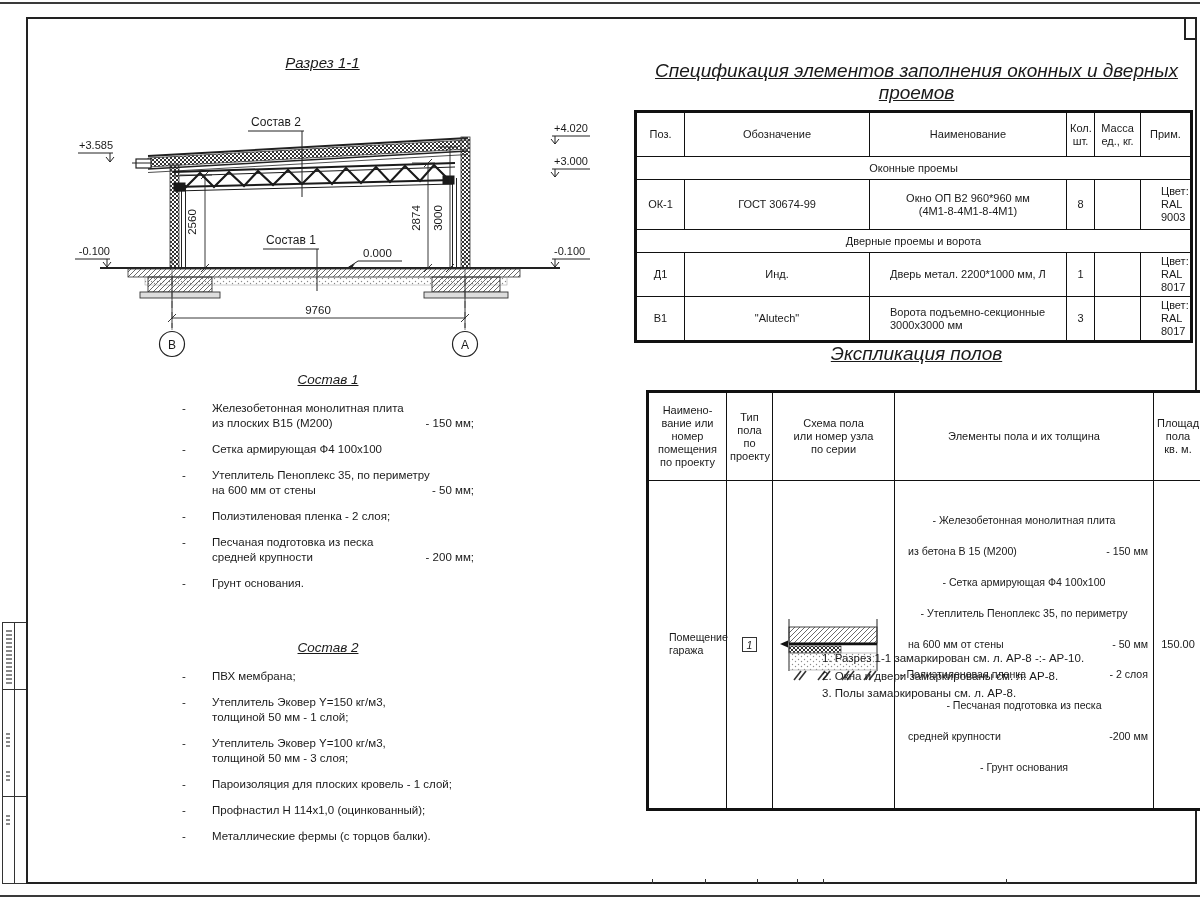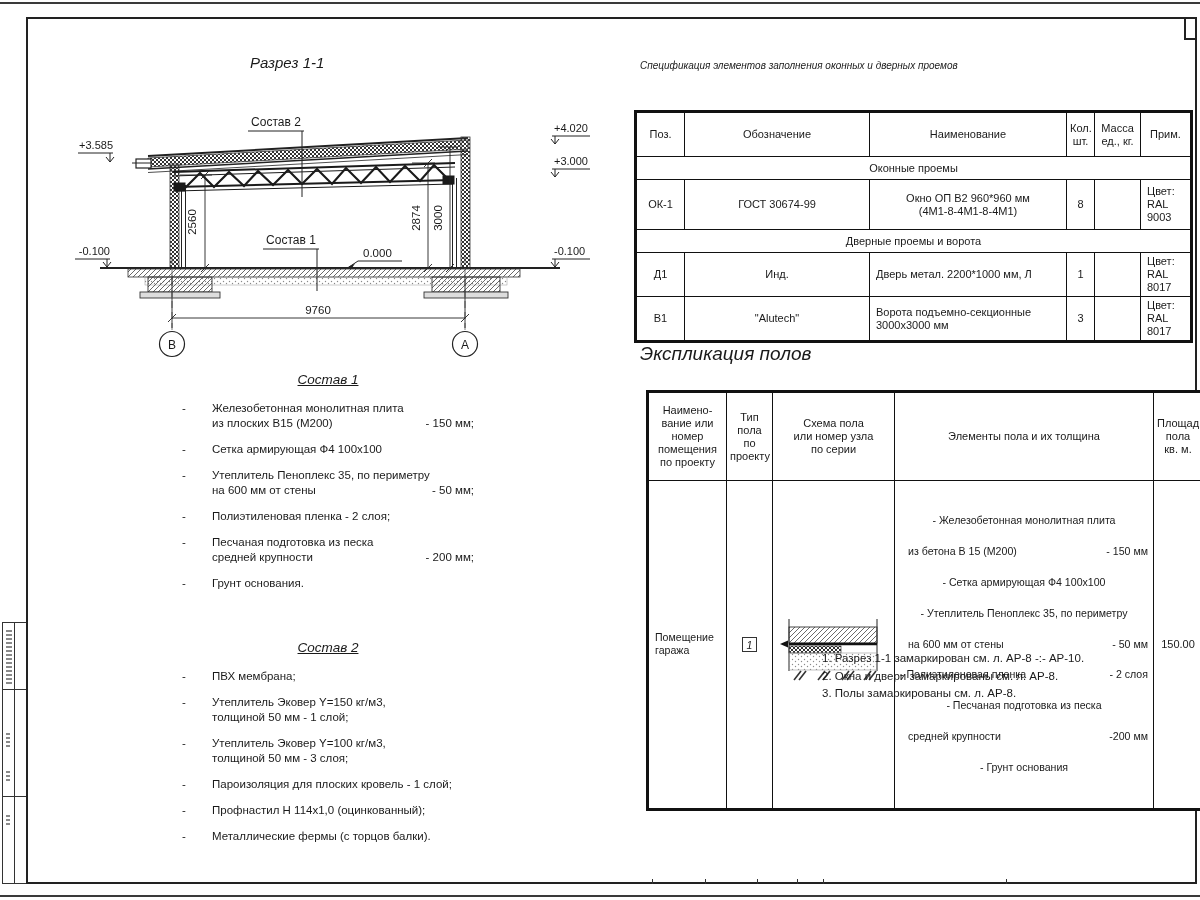--- a/index.html
+++ b/index.html
@@ -9,33 +9,33 @@
   .line{position:absolute;background:#3a3a3a}
   
   .frame{position:absolute;left:26px;top:17px;width:1171px;height:867px;border:2px solid #222}
   .corner-box{position:absolute;left:1184px;top:19px;width:13px;height:21px;border:2px solid #222;border-top:none;border-right:none}
   .stamp{position:absolute;left:2px;top:622px;width:24px;height:262px;border:1px solid #333;border-right:none}
   .stamp .vdiv{position:absolute;left:11px;top:0;width:1px;height:100%;background:#333}
   .stamp .hdiv{position:absolute;left:0;width:100%;height:1px;background:#333}
   .stamp-mark{position:absolute;left:3px;width:6px;background:repeating-linear-gradient(0deg,#8a8a8a 0 2px,transparent 2px 4px)}
   .tick{position:absolute;width:1px;height:5px;background:#333;top:879px}
   
-  .dwg-title{position:absolute;font-style:italic;}
+  .dwg-title{position:absolute;font-style:italic;text-align:center;text-decoration:underline}
   
   .slist{position:absolute;width:292px;font-size:11.5px;line-height:15px}
   .slist .hd{font-style:italic;font-size:13.5px;text-align:center;text-decoration:underline;margin-bottom:14px}
   .slist .li{display:flex;margin-top:11px}
   .slist .dash{width:30px;flex:none}
   .slist .tx{flex:1}
   .slist .l2{display:flex;justify-content:space-between}
   
   .twrap{position:absolute;border:2px solid #111;background:#fff}
   table{border-collapse:collapse;table-layout:fixed;width:100%}
   td{border:1px solid #111;font-size:11px;text-align:center;vertical-align:middle;padding:2px 3px;white-space:pre-line;line-height:13px}
-  td.left{text-align:left;padding-left:6px}
+  td.left{text-align:left;padding-left:20px}
   .hdr td{line-height:13px}
   .grp td{height:23px}
   .elem-list{font-size:10.6px;line-height:15.4px;text-align:center;padding:2px 2px}
   .elem-list .er{display:flex;justify-content:space-between}
   .elem-list .ind{padding-left:8px}
   .type-box{display:inline-block;border:1px solid #333;width:15px;height:15px;line-height:14px;font-style:italic;font-size:10.5px}
   
   .notes{position:absolute;font-size:11.5px;line-height:17.5px}
   svg text{font-family:"Liberation Sans",sans-serif;fill:#1a1a1a}
 </style>
@@ -279,21 +279,21 @@
   <div class="li">
       <span class="dash">-</span>
     <span class="tx">Профнастил Н 114х1,0 (оцинкованный);</span>
     </div>
   <div class="li">
       <span class="dash">-</span>
     <span class="tx">Металлические фермы (с торцов балки).</span>
     </div>
 </div>
 
-<div class="dwg-title" style="left:640px;top:60px;width:553px;font-size:10px">Спецификация элементов заполнения оконных и дверных проемов</div>
+<div class="dwg-title" style="left:640px;top:60px;width:553px;font-size:19px">Спецификация элементов заполнения оконных и дверных проемов</div>
 
 <div class="twrap" style="left:634px;top:110px;width:559px">
   <table>
     <colgroup>
         <col style="width:48px">
         <col style="width:185px">
         <col style="width:197px">
         <col style="width:28px">
         <col style="width:46px">
         <col>

